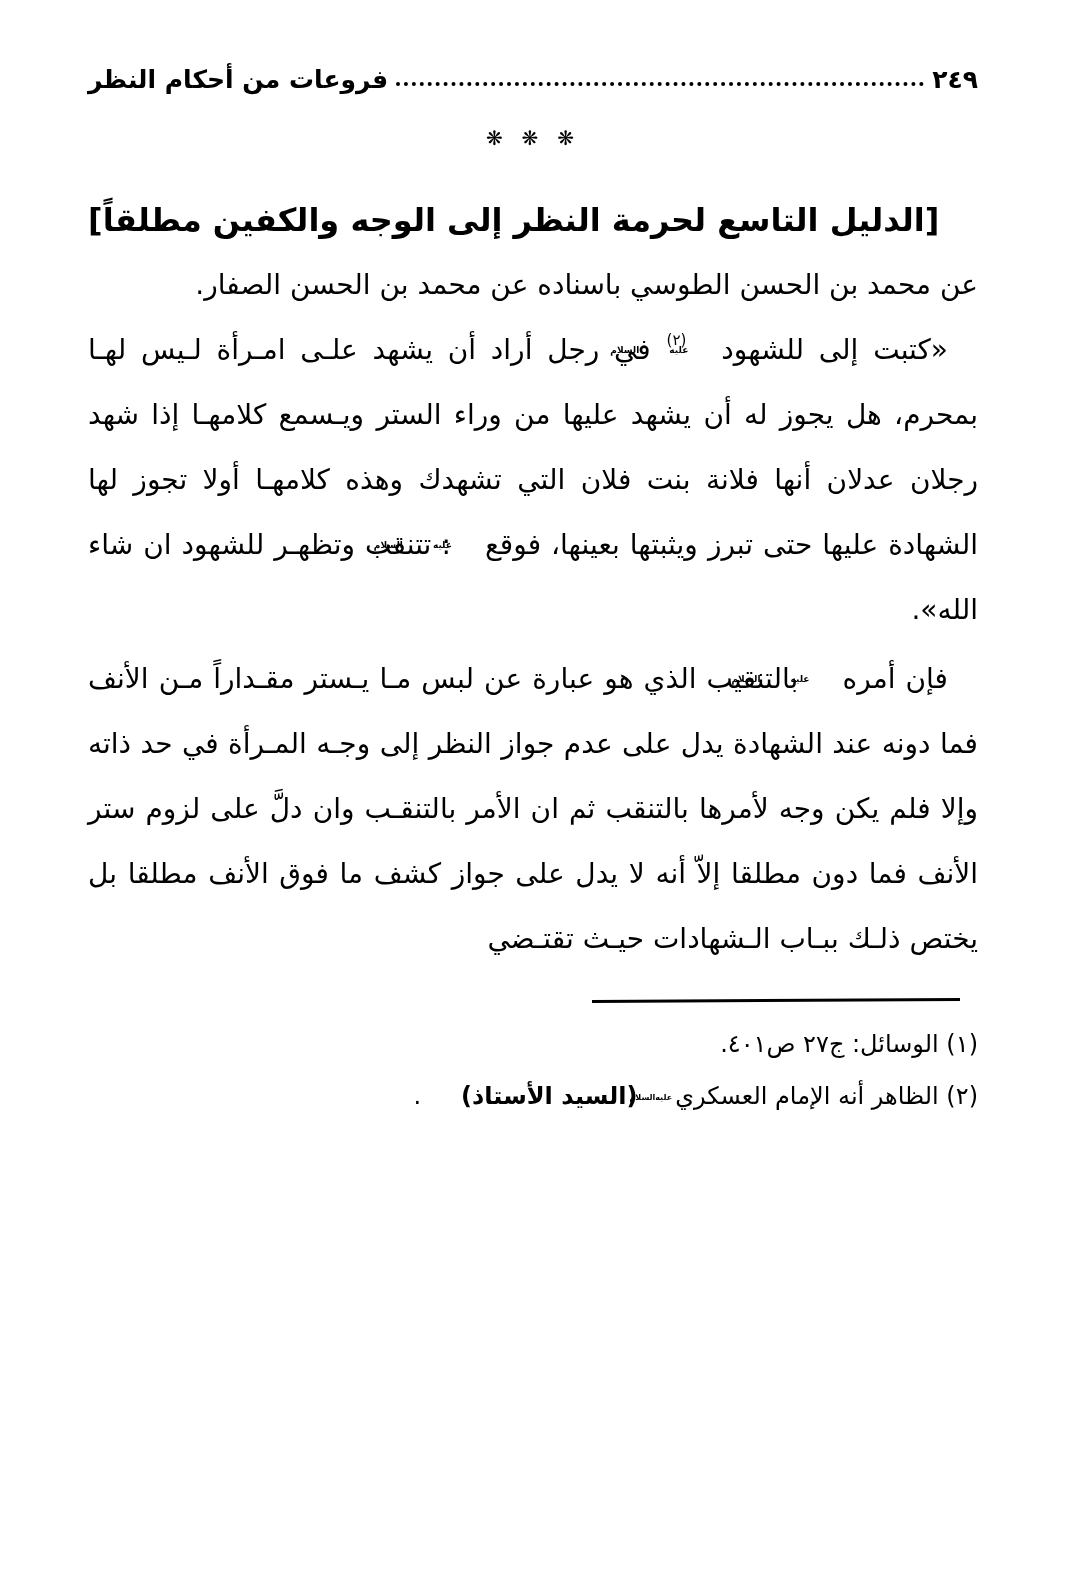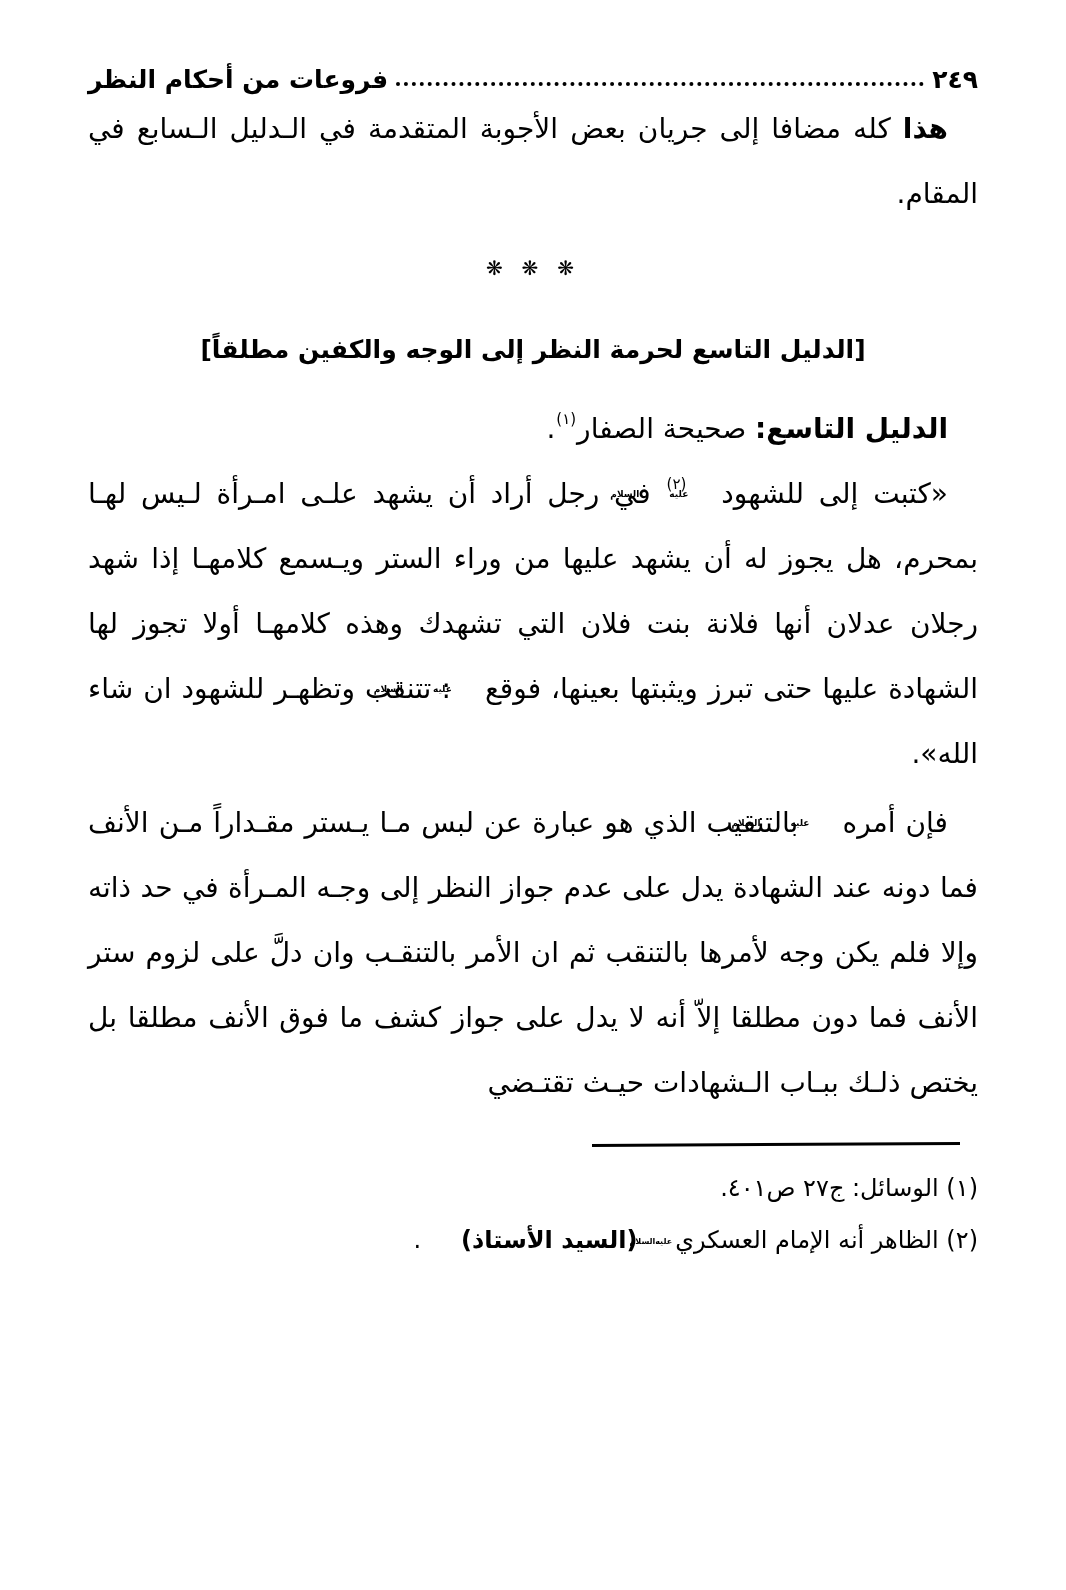--- a/index.html
+++ b/index.html
@@ -47,22 +47,22 @@
     text-align:center;
     font-size:20px;
     letter-spacing:6px;
     font-weight:700;
   }
 
   .section-heading {
     margin-top:24px;
     height:64px;
     line-height:64px;
-    text-align:center;
-    font-size:25px;
+    text-align:left;
+    font-size:32px;
     font-weight:700;
     white-space:nowrap;
   }
 
   .mt-sm { margin-top:14px; }
   .mt-xs { margin-top:4px;  }
 
   sup.fn {
     font-size:15px;
     vertical-align:14px;
@@ -111,32 +111,29 @@
 
   <div class="running-header">
     <span class="pnum">٢٤٩</span>
     <span class="leader"></span>
     <span class="rtitle">فروعات من أحكام النظر</span>
   </div>
 
   <main>
 
 
-    <p class="indent">
-      <span class="lead">هذا</span><span> كله مضافا إلى جريان بعض الأجوبة المتقدمة في الـدليل الـسابع في المقام.</span>
-    </p>
 
     <div class="separator">❋ ❋ ❋</div>
 
     <div class="section-heading">[الدليل التاسع لحرمة النظر إلى الوجه والكفين مطلقاً]</div>
 
-    <p class="indent mt-sm">
-      <span class="lead">الدليل التاسع:</span><span> صحيحة الصفار</span><sup class="fn">(١)</sup><span>.</span>
+
+    <p>
+      <span>عن محمد بن الحسن الطوسي باسناده عن محمد بن الحسن الصفار.</span>
     </p>
-
 
 
     <p class="indent">
       <span>«كتبت إلى للشهود</span><span class="hon">
           <span>عليه</span>
           <span>السلام</span>
         </span><sup class="fn">(٢)</sup><span> في رجل أراد أن يشهد علـى امـرأة لـيس لهـا بمحرم، هل يجوز له أن يشهد عليها من وراء الستر ويـسمع كلامهـا إذا شهد رجلان عدلان أنها فلانة بنت فلان التي تشهدك وهذه كلامهـا أولا تجوز لها الشهادة عليها حتى تبرز ويثبتها بعينها، فوقع</span><span class="hon">
           <span>عليه</span>
           <span>السلام</span>
         </span><span>: تتنقب وتظهـر للشهود ان شاء الله».</span>

